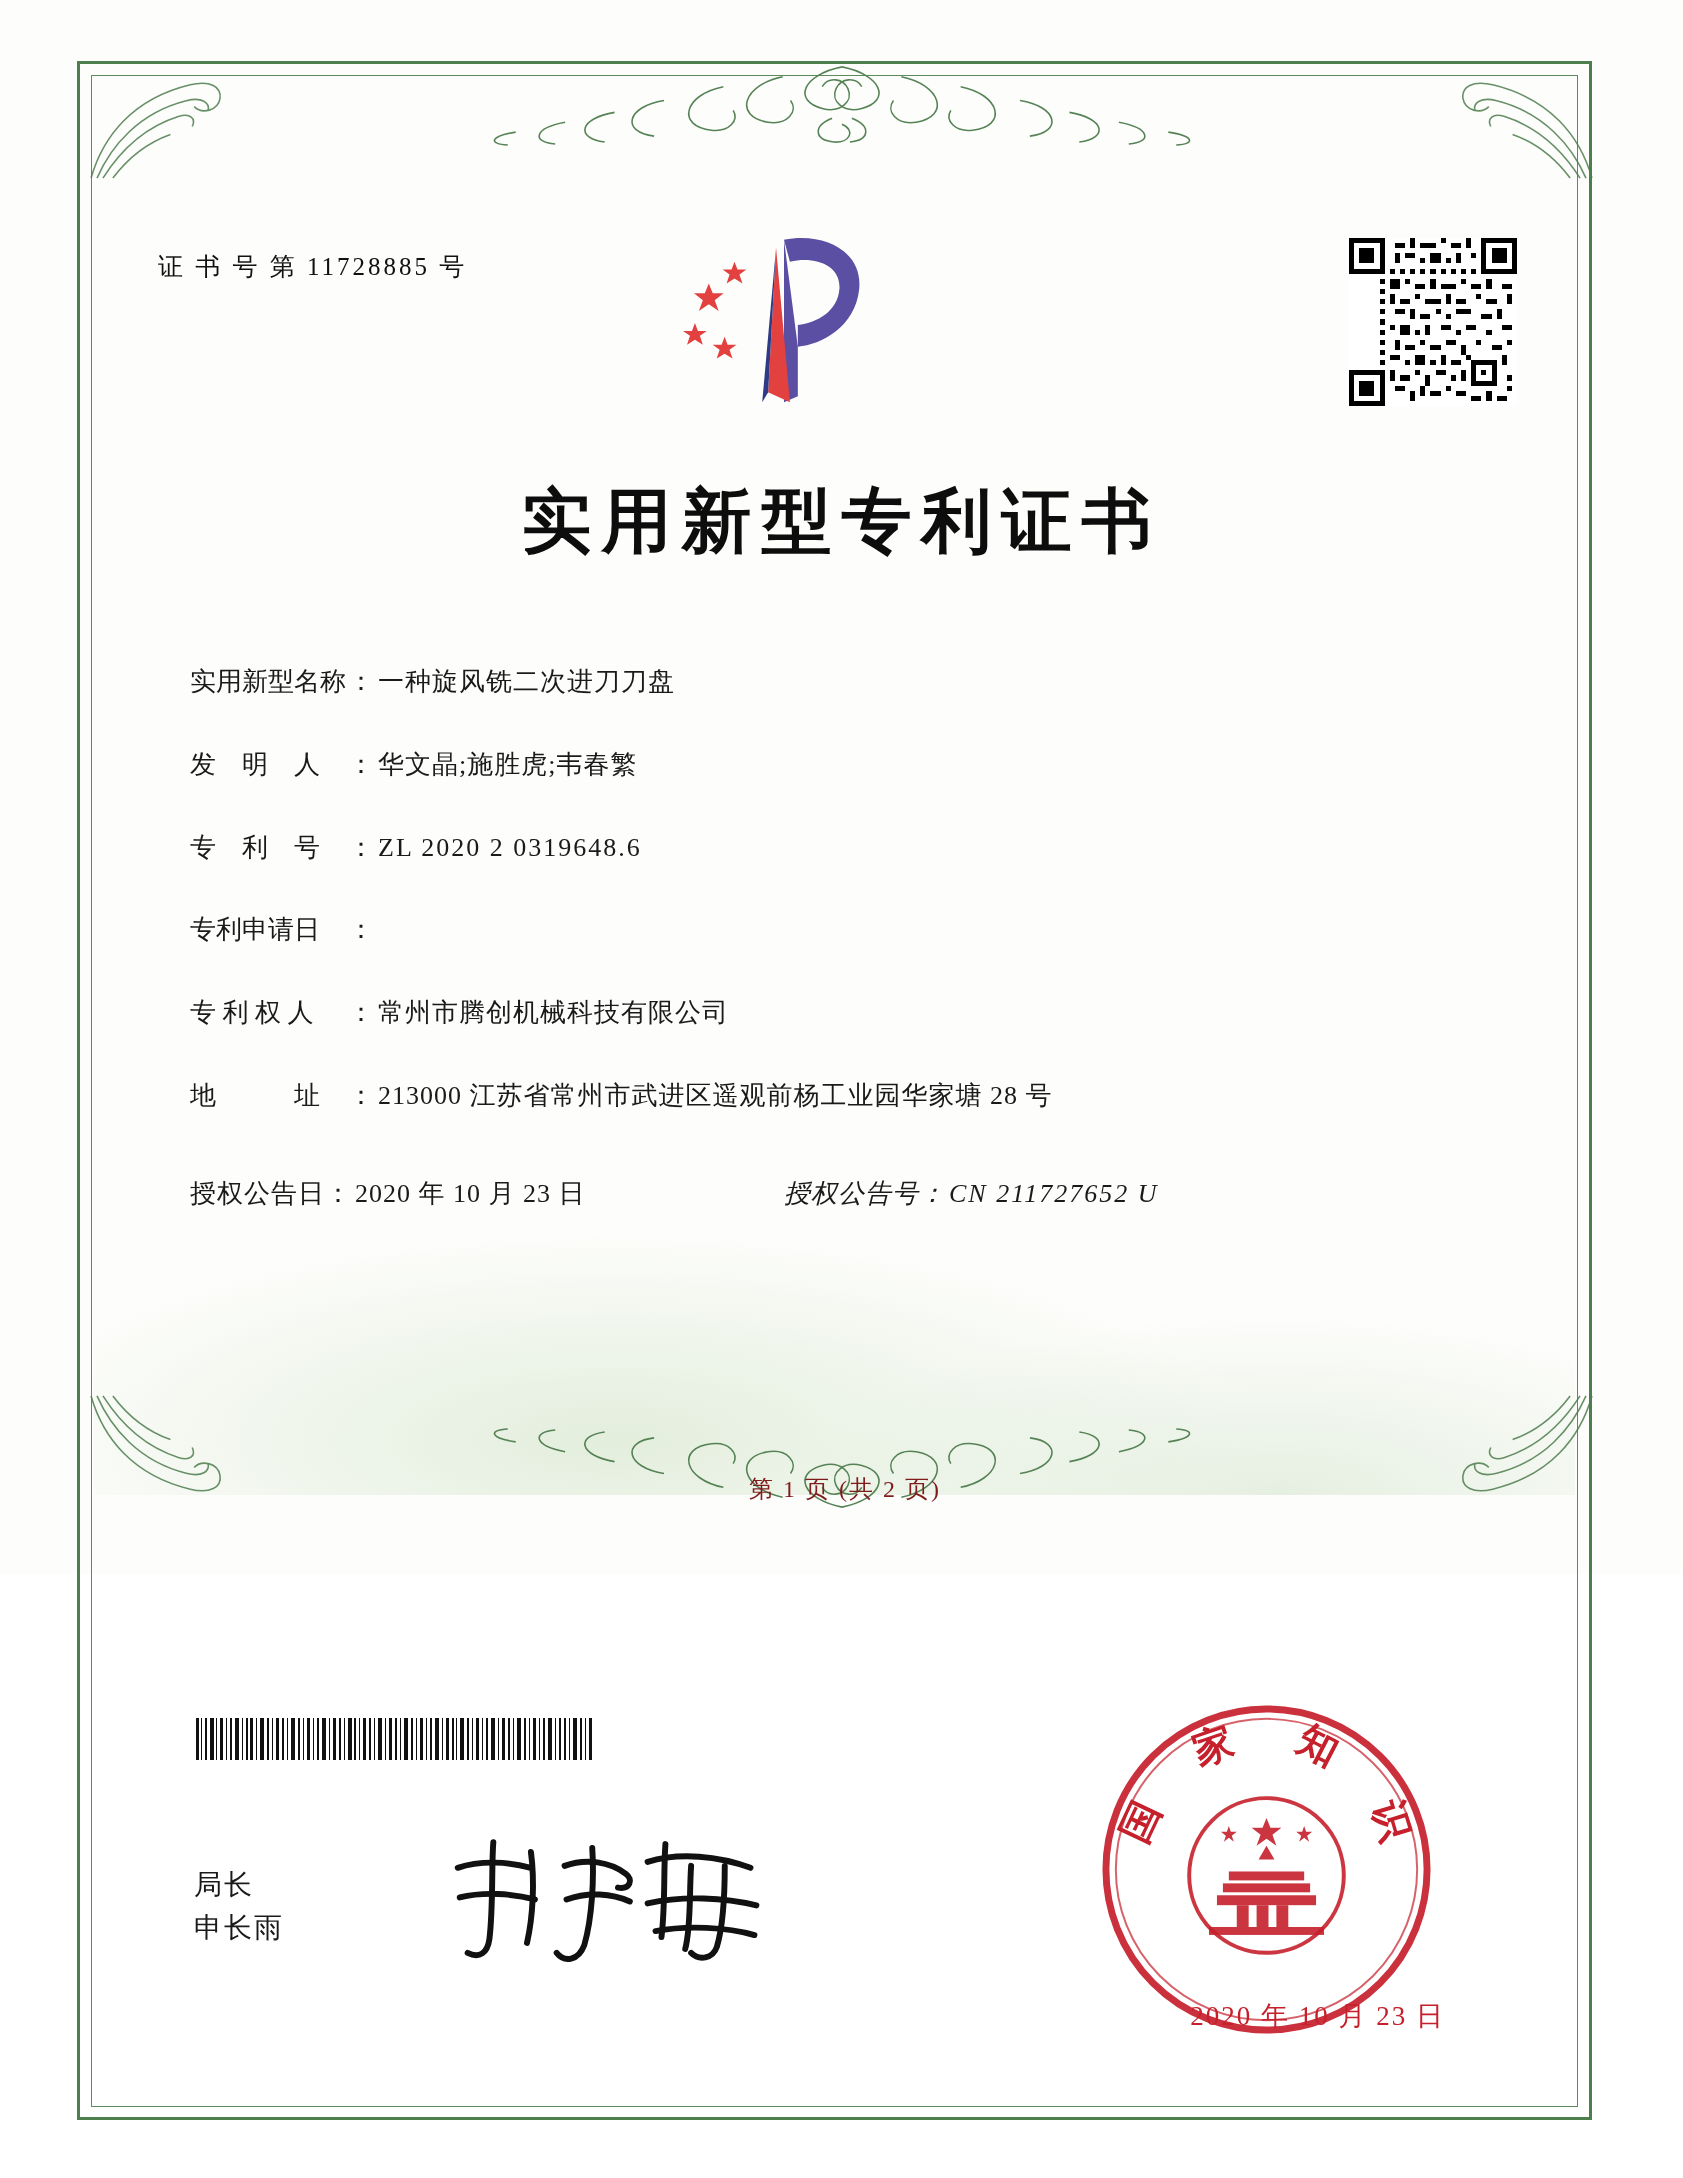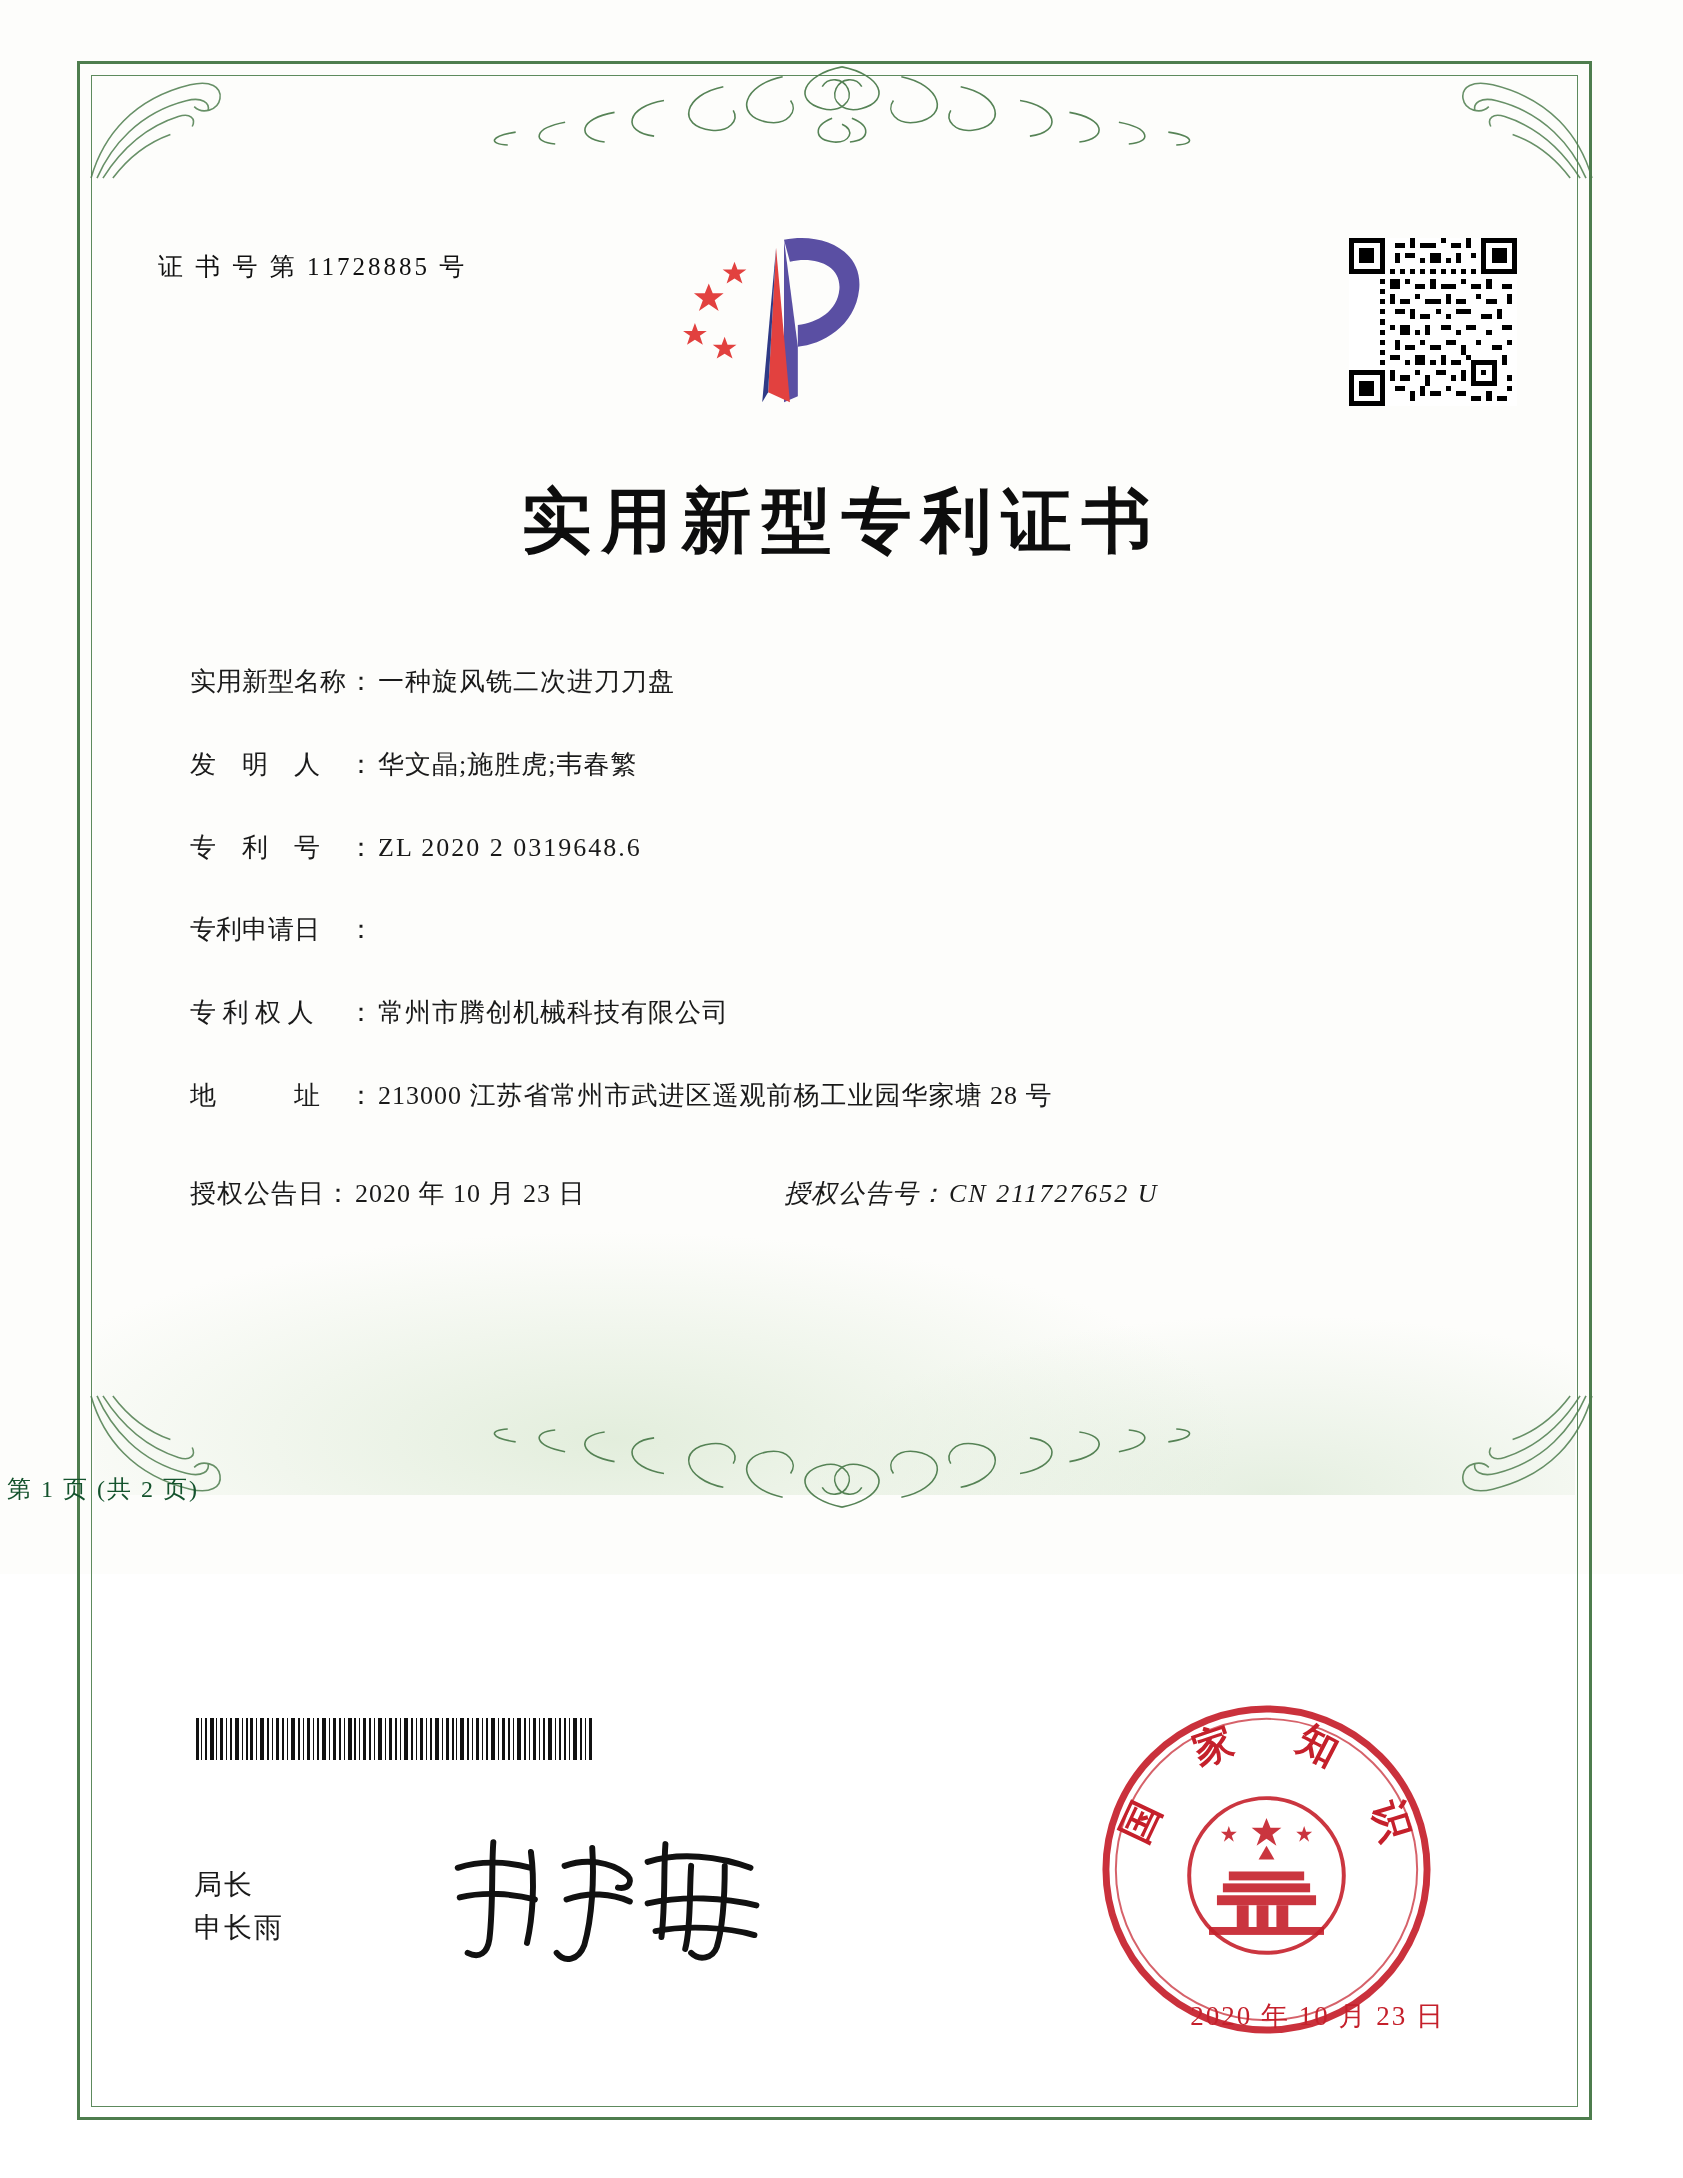--- a/index.html
+++ b/index.html
@@ -224,23 +224,24 @@
     color: #c5202b;
     letter-spacing: 2px;
     white-space: nowrap;
   }
 
   
   .page-footer {
     position: absolute;
     left: 7px; right: 0;
     bottom: 69px;
+    text-align: center;
     font-size: 24px;
     letter-spacing: 2px;
-    color: #14532d;
+    color: #7f1d1d;
   }
 </style>
 </head>
 <body>
 
 <div class="page">
 
   <div class="bg-wash"></div>
 
   <div class="border-outer"></div>

